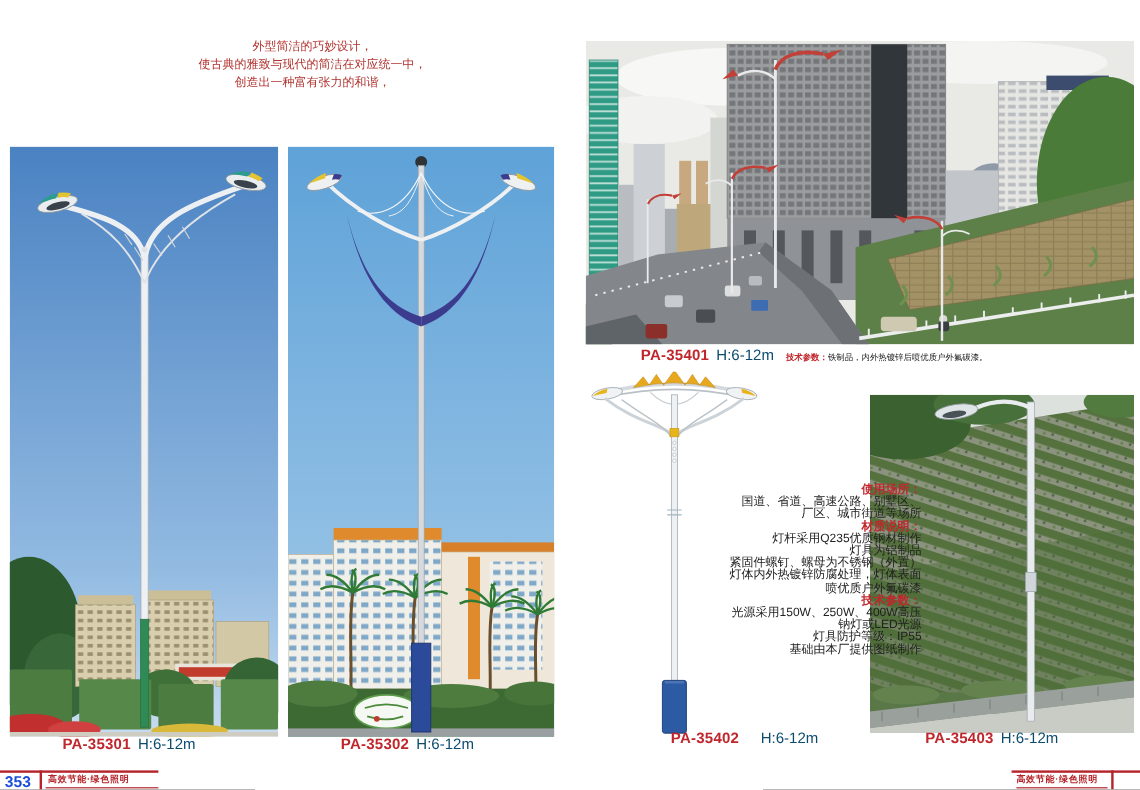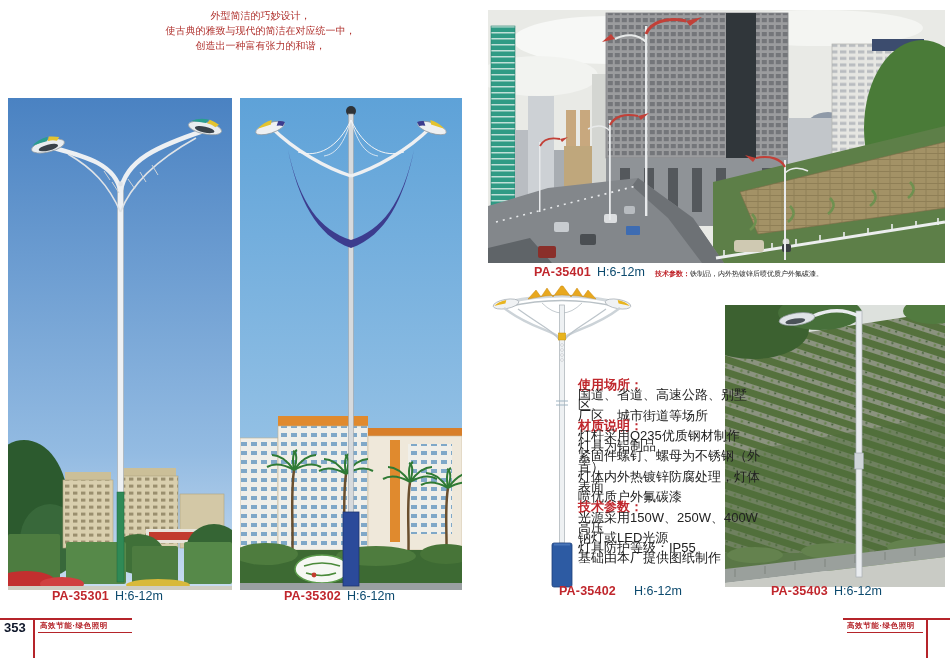--- a/index.html
+++ b/index.html
@@ -1,36 +1,36 @@
 <!DOCTYPE html>
 <html><head>
 <meta charset="utf-8">
 <style>
   html,body{margin:0;padding:0;background:#888;}
   #page{position:relative;width:950px;height:658px;background:#ffffff;overflow:hidden;
         font-family:"Liberation Sans","DejaVu Sans",sans-serif;}
-  .abs{position:absolute;}
+  .abs{position:absolute;margin-top:24px;}
   
   #intro{left:88px;top:9px;width:345px;text-align:center;color:#b0322e;
          font-size:10px;line-height:14.8px;}
   
   .photo{overflow:hidden;}
   .photo svg{display:block;width:100%;height:100%;}
   
   .label{display:flex;align-items:baseline;font-size:12.5px;white-space:nowrap;}
   .code{color:#c0272d;font-weight:bold;letter-spacing:0.2px;padding-left:44px;}
   .hval{color:#0c4a6e;margin-left:6px;}
   .note{font-size:7px;margin-left:10px;color:#222;}
   .note .nlab{color:#c0272d;font-weight:bold;}
   
-  #specs{left:578px;top:380px;width:190px;font-size:13px;line-height:10.2px;color:#222;}
+  #specs{left:578px;top:380px;width:190px;font-size:10px;line-height:10.2px;color:#222;text-align:right;}
   #specs .gtitle{color:#c0272d;font-weight:bold;}
   
   .fline{background:#b5242a;}
-  .pnum{font-size:13px;font-weight:bold;color:#0f172a;}
+  .pnum{font-size:13px;font-weight:bold;color:#1d4ed8;}
   .slogan{font-size:7.5px;font-weight:bold;color:#b5242a;letter-spacing:0.6px;white-space:nowrap;}
 </style>
 </head>
 <body>
 
 <div id="page">
 
   <div class="abs" id="intro">
     <div>外型简洁的巧妙设计，</div>
     <div>使古典的雅致与现代的简洁在对应统一中，</div>

